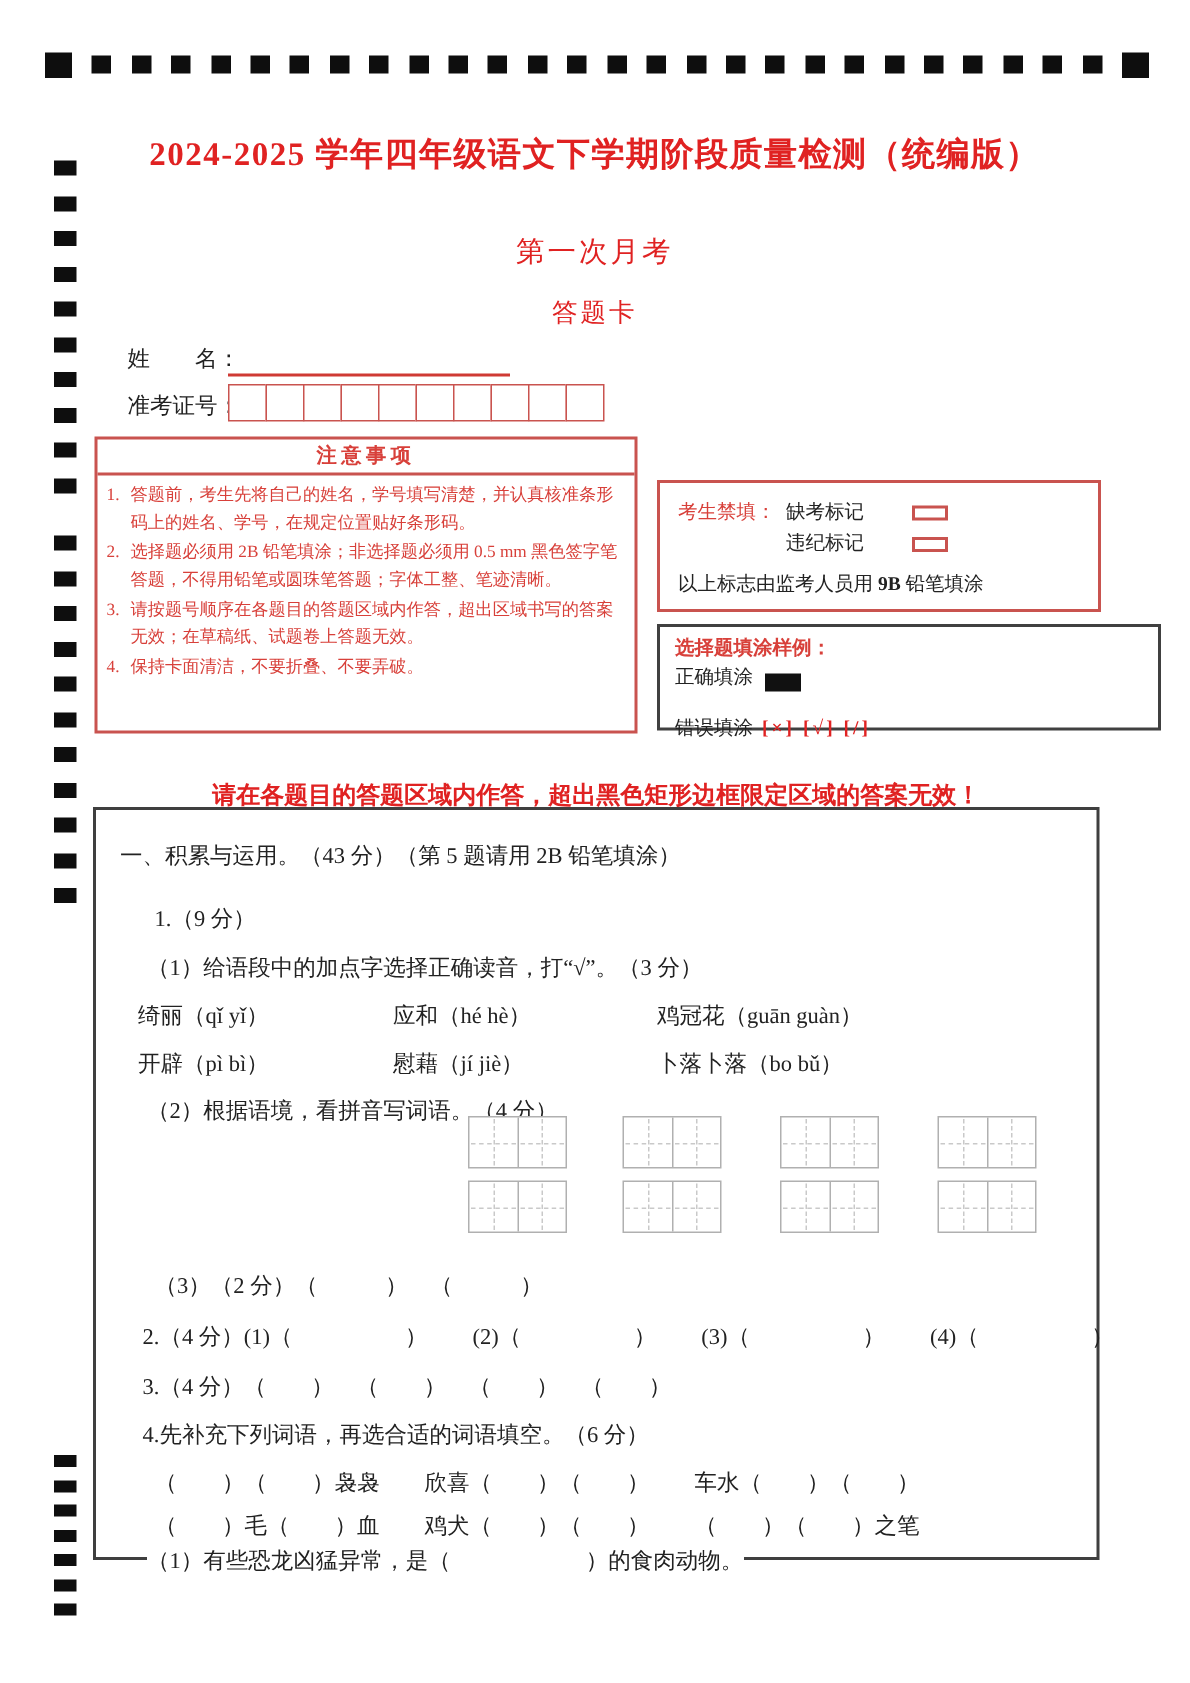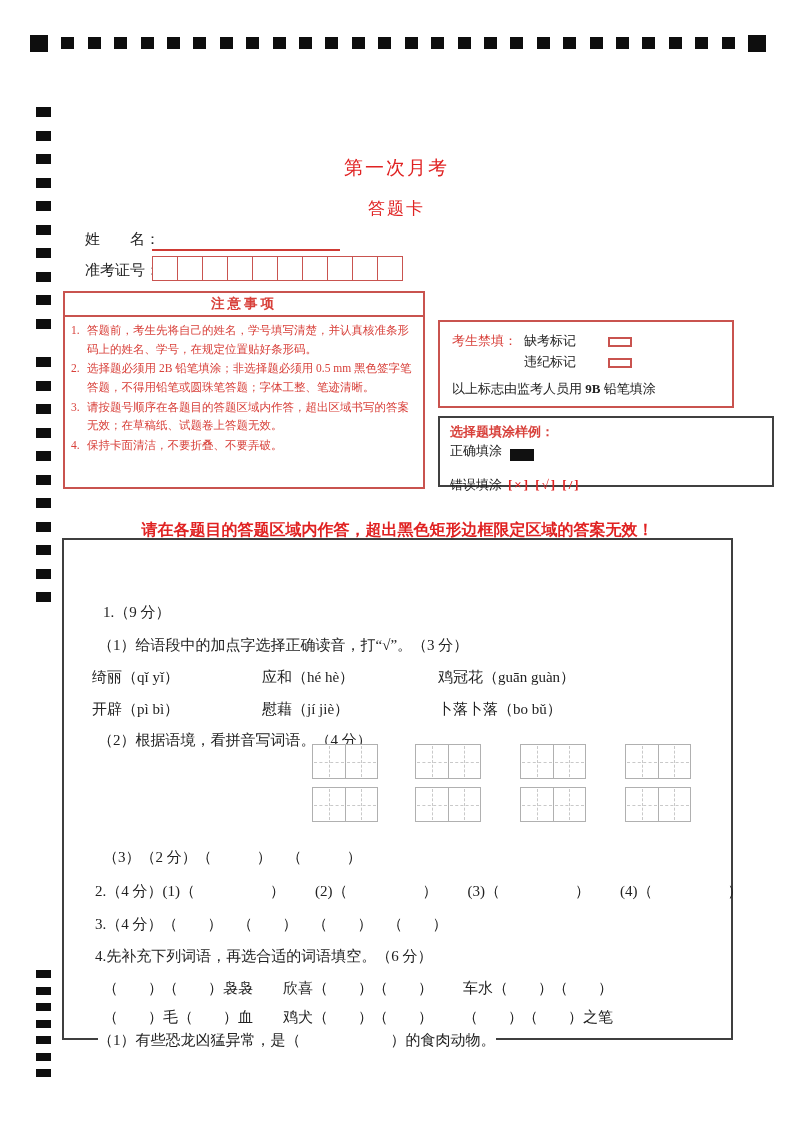--- a/index.html
+++ b/index.html
@@ -142,20 +142,21 @@
         <div class="lm" style="height: 8px; margin-bottom: 8.5px;"></div>
         <div class="lm" style="height: 8px; margin-bottom: 8.5px;"></div>
         <div class="lm" style="height: 8px; margin-bottom: 8.5px;"></div>
         <div class="lm" style="height: 8px; margin-bottom: 8.5px;"></div>
         <div class="lm" style="height: 8px; margin-bottom: 8.5px;"></div>
         <div class="lm" style="height: 8px; margin-bottom: 8.5px;"></div>
         <div class="lm" style="height: 8px; margin-bottom: 8.5px;"></div>
       </div>
     </div>
 
+  <div class="abs title">2024-2025 学年四年级语文下学期阶段质量检测（统编版）</div>
   <div class="abs session">第一次月考</div>
   <div class="abs sheet">答题卡</div>
 
   <div class="abs name-label">姓　　名：</div>
   <div class="abs name-line"></div>
   <div class="abs exam-label">准考证号：</div>
   <div class="abs exam-boxes" id="exam-boxes">
       <div class="exam-cell"></div>
       <div class="exam-cell"></div>
       <div class="exam-cell"></div>
@@ -203,20 +204,21 @@
   <div class="abs sample-box">
     <span class="s-title">选择题填涂样例：</span>
     <span class="s-correct"><span>正确填涂</span><span class="s-fill"></span></span>
     <span class="s-wrong"><span>错误填涂</span><span class="s-marks">[×]  [√]  [/]</span></span>
   </div>
 
   <div class="abs warning">请在各题目的答题区域内作答，超出黑色矩形边框限定区域的答案无效！</div>
 
   <div class="abs answer-box"></div>
 
+  <div class="qline" style="left:80px;  top:561px;">一、积累与运用。（43 分）（第 5 题请用 2B 铅笔填涂）</div>
   <div class="qline" style="left:103px; top:603px;">1.（9 分）</div>
   <div class="qline" style="left:98px;  top:636px;">（1）给语段中的加点字选择正确读音，打“√”。（3 分）</div>
 
   <div class="qline" style="left:92px;  top:668px;">绮丽（qǐ yǐ）</div>
   <div class="qline" style="left:262px; top:668px;">应和（hé hè）</div>
   <div class="qline" style="left:438px; top:668px;">鸡冠花（guān guàn）</div>
   <div class="qline" style="left:92px;  top:700px;">开辟（pì bì）</div>
   <div class="qline" style="left:262px; top:700px;">慰藉（jí jiè）</div>
   <div class="qline" style="left:438px; top:700px;">卜落卜落（bo bǔ）</div>
 

